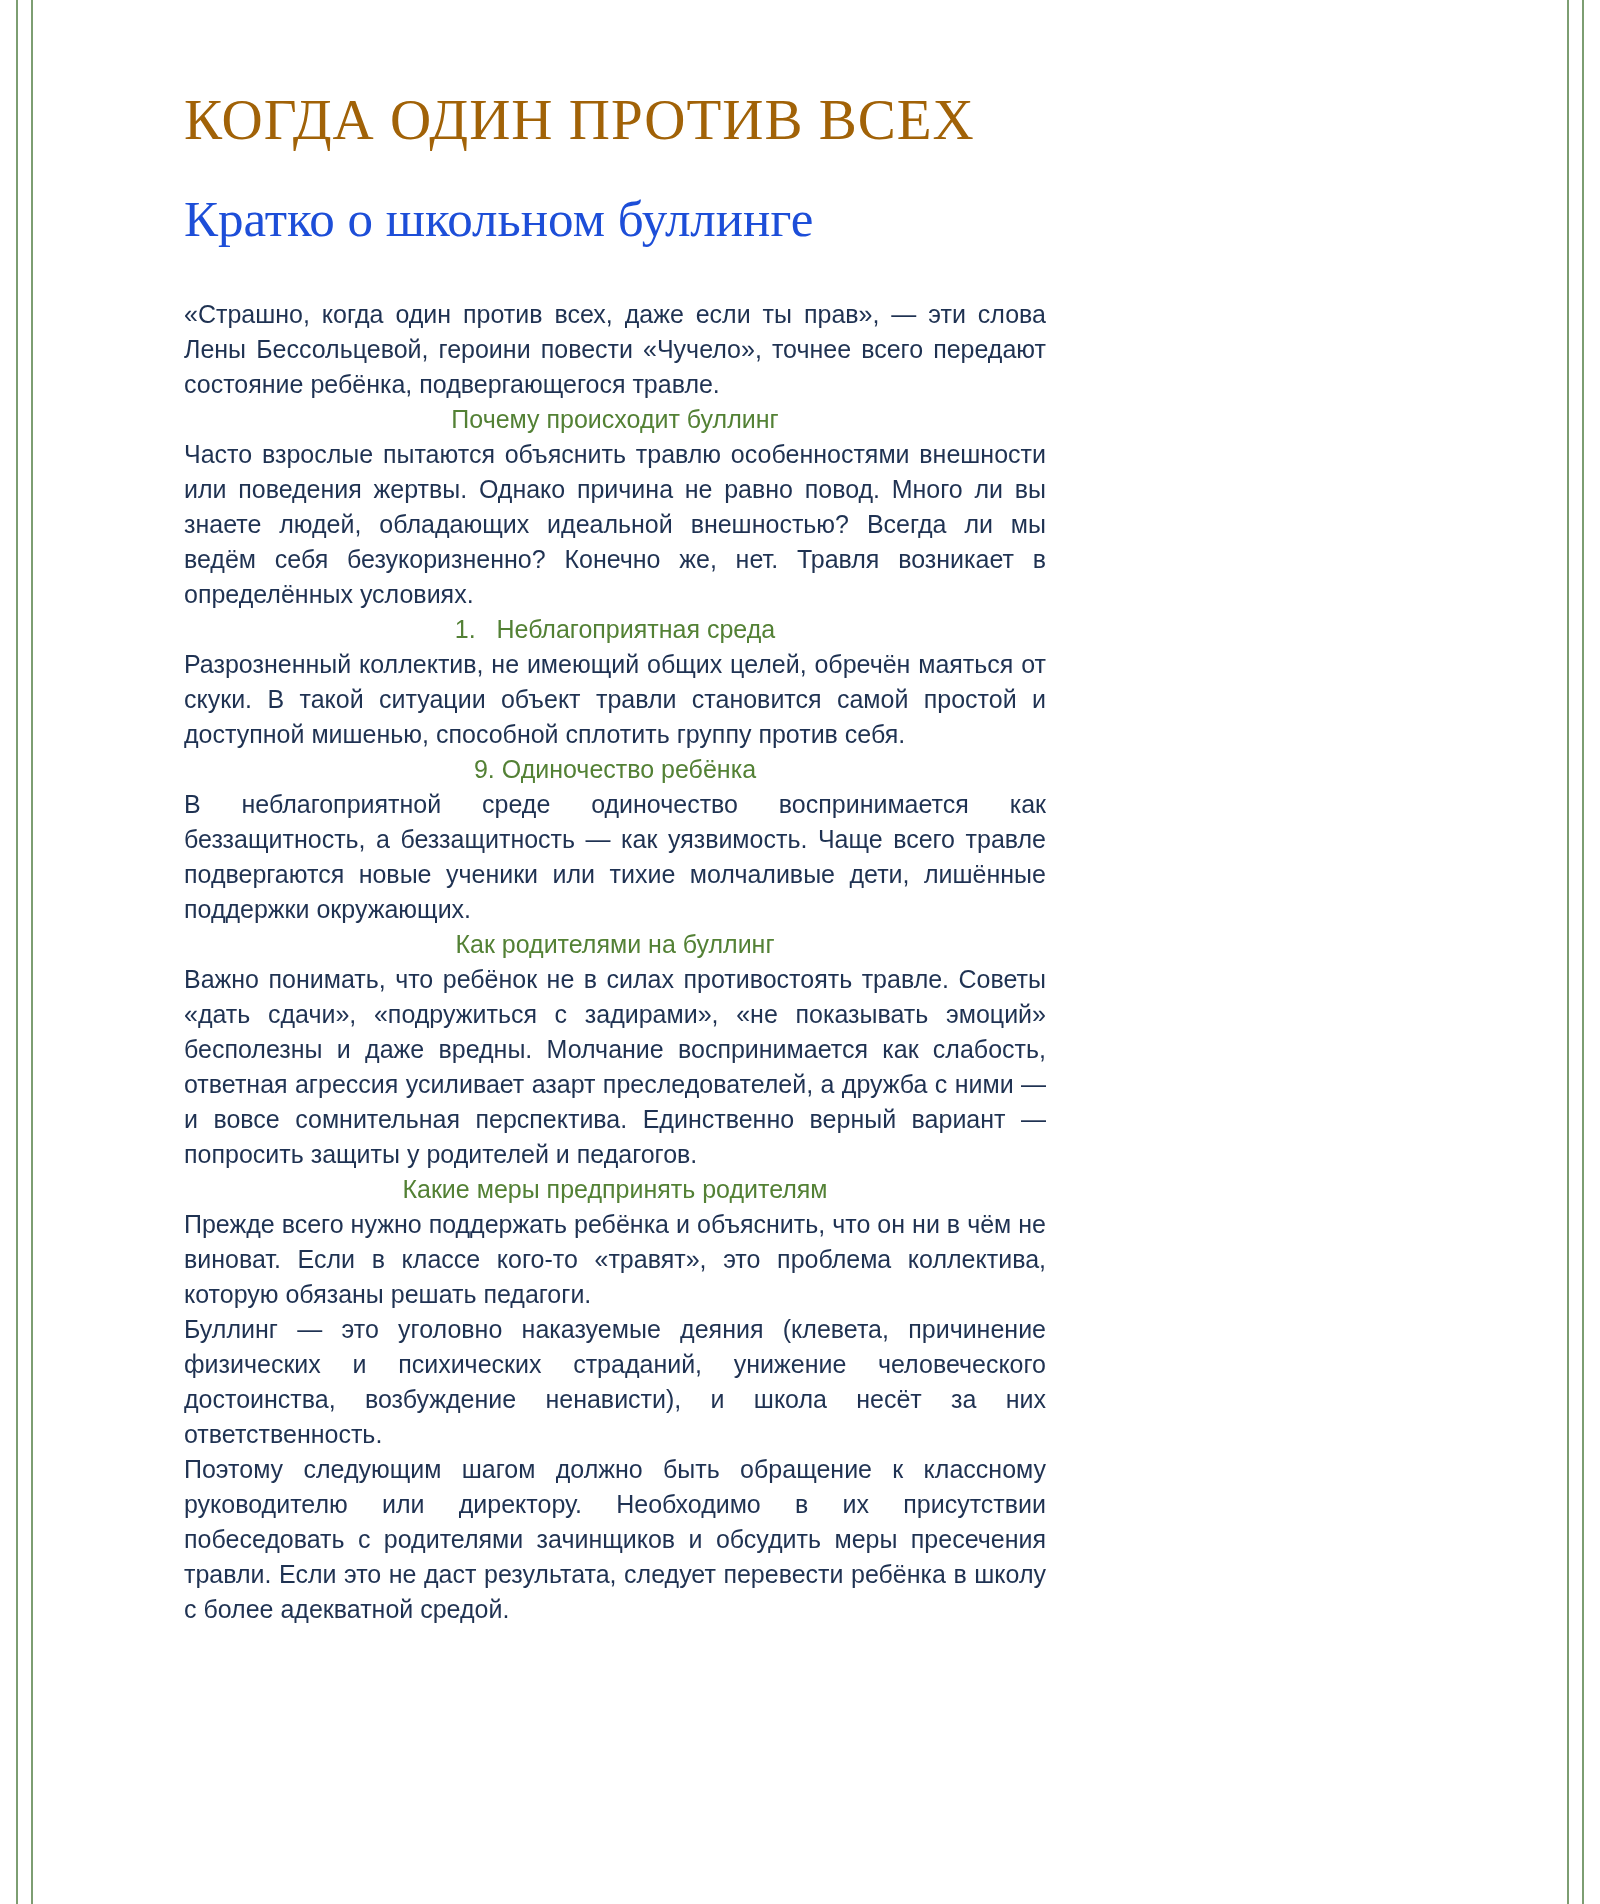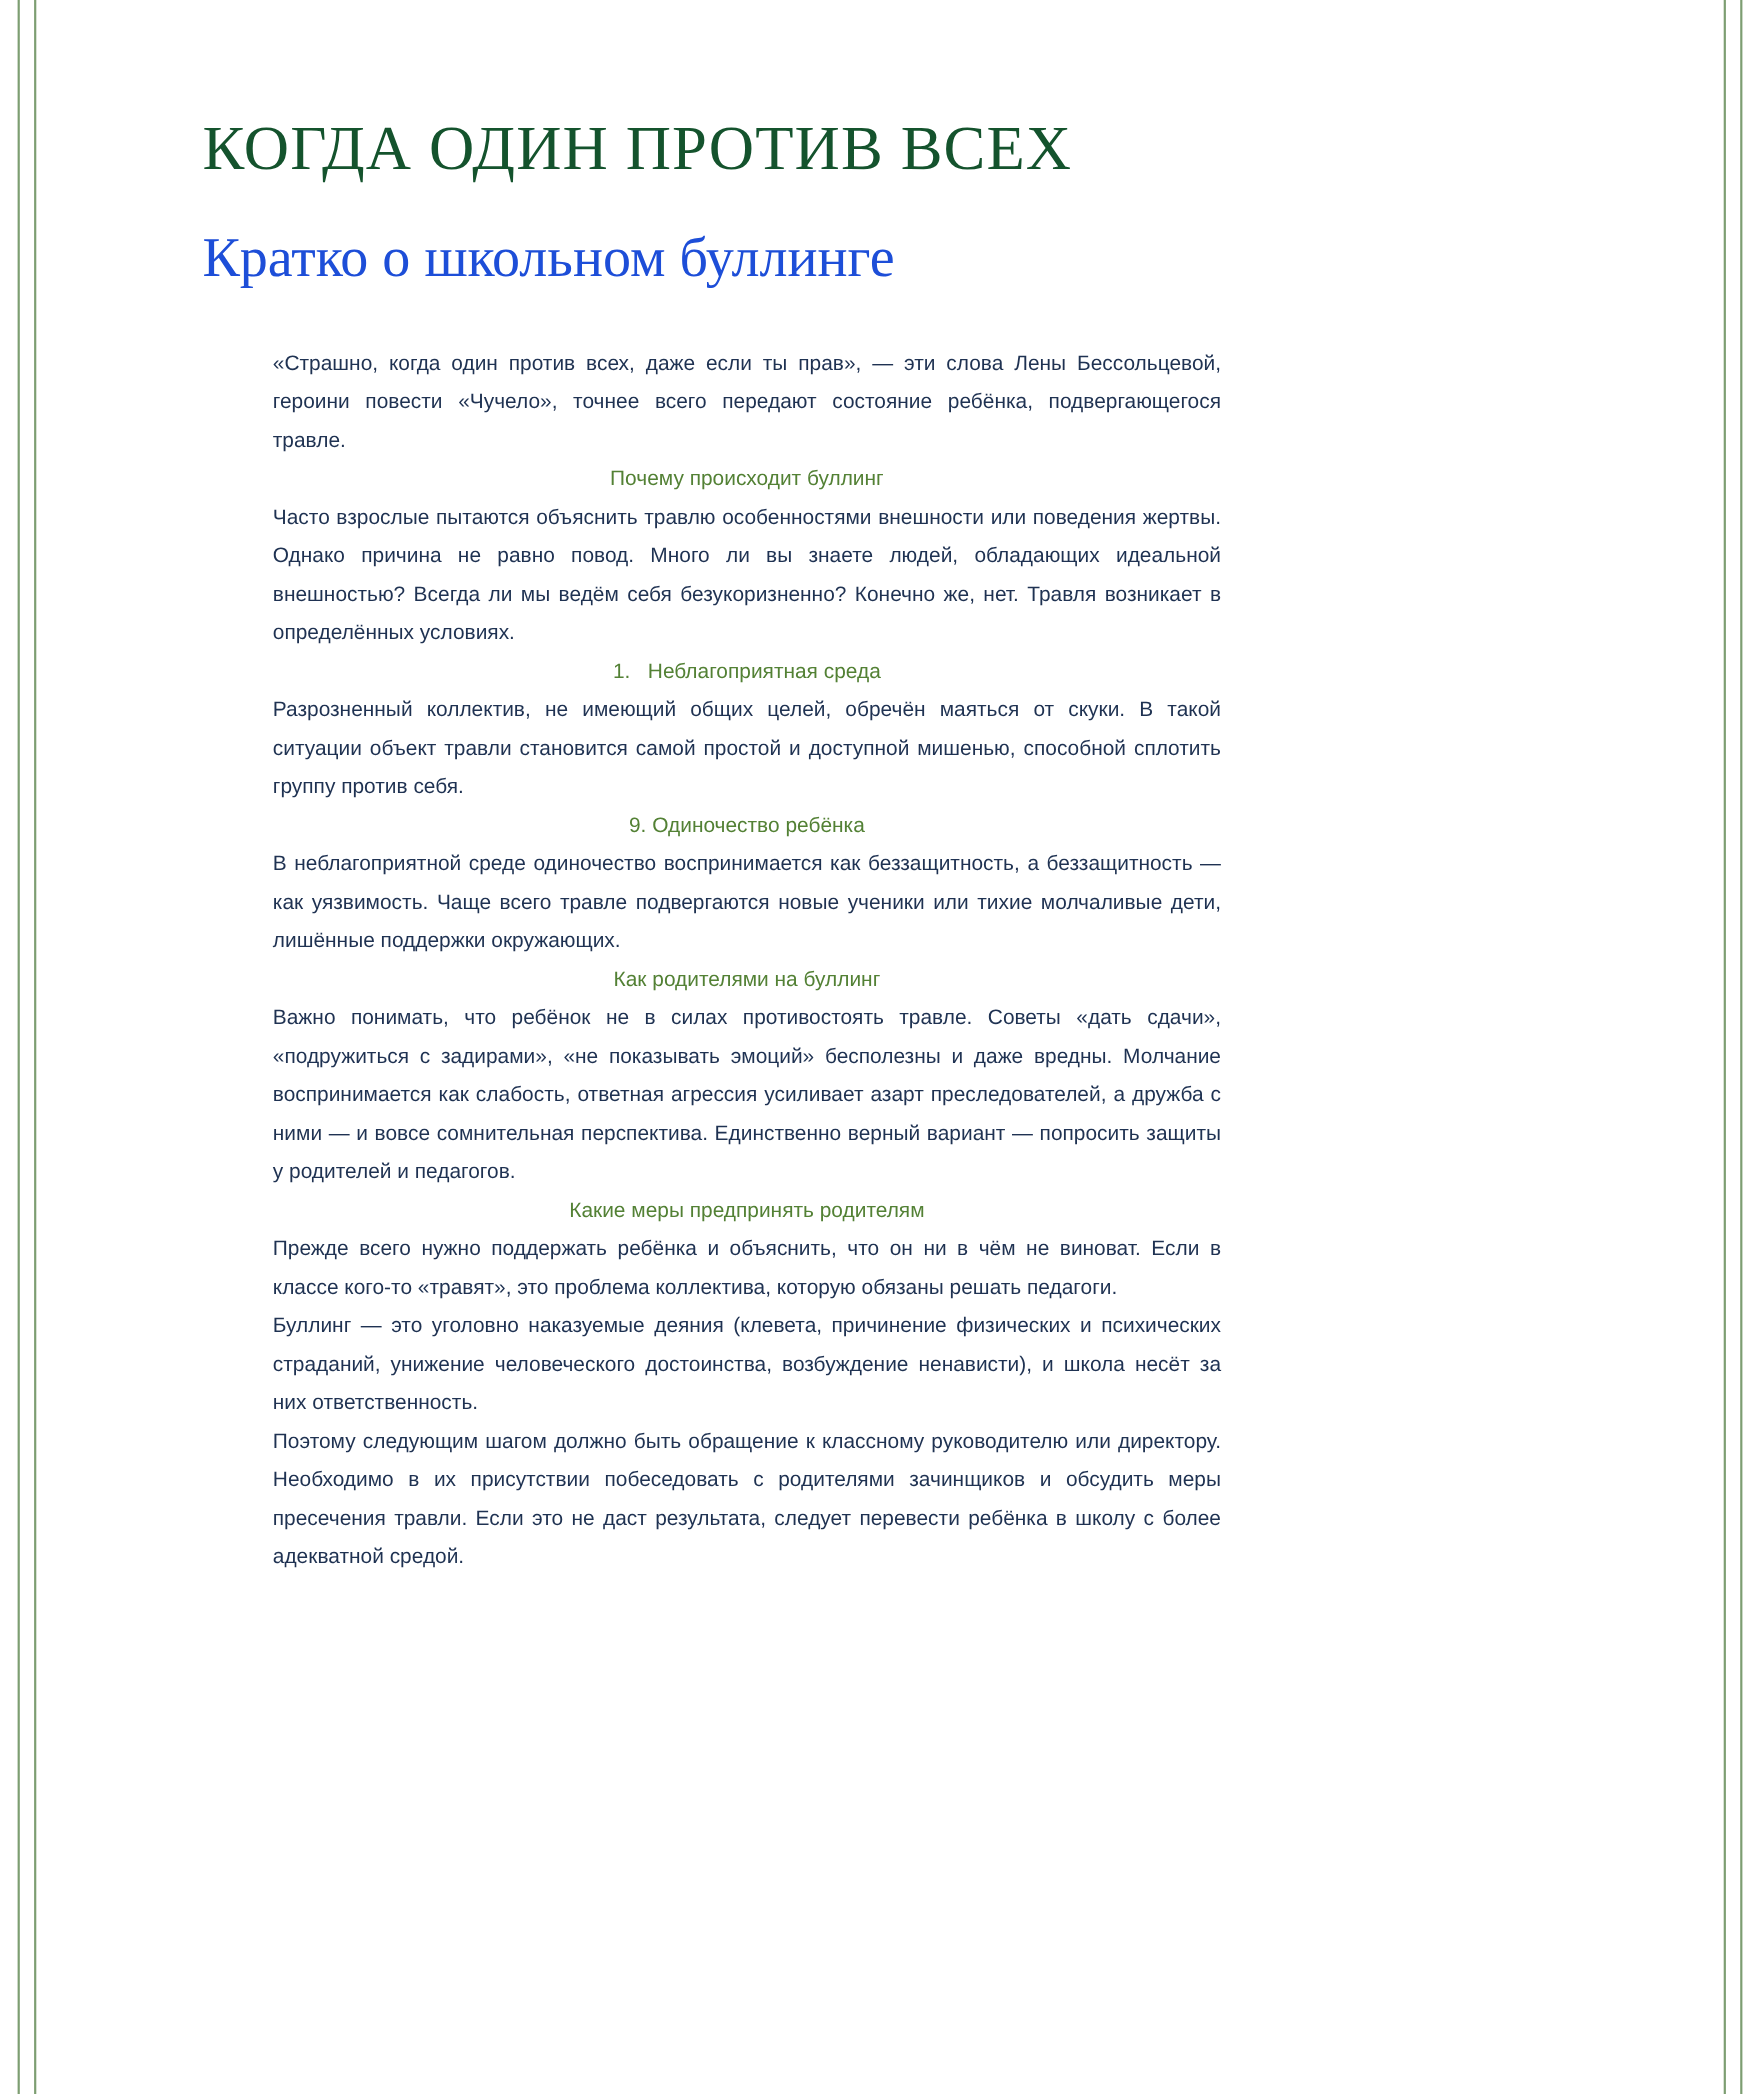--- a/index.html
+++ b/index.html
@@ -26,36 +26,35 @@
 
   .content {
     padding: 86px 0 0 184px;
   }
   .doc-title {
     font-family: "Liberation Serif", "DejaVu Serif", serif;
     font-weight: 400;
     font-size: 57px;
     line-height: 1.18;
     letter-spacing: 1px;
-    color: #14532d;
-    margin: 16px 0 36px 0;
+    color: #a16207;
+    margin: 0 0 36px 0;
   }
   .doc-subtitle {
     font-family: "Liberation Serif", "DejaVu Serif", serif;
     font-weight: 400;
     font-size: 51px;
     line-height: 1.18;
     color: #1d4ed8;
     margin: 0 0 48px 0;
   }
   .body-text {
-    margin-left: 64px;
     width: 862px;
     font-family: "Liberation Sans", sans-serif;
-    font-size: 19px;
+    font-size: 25px;
     line-height: 35px;
     color: #1f3252;
   }
   .body-text p {
     margin: 0;
     text-align: justify;
     text-justify: inter-word;
   }
   .body-text p.subheading {
     color: #538135;

